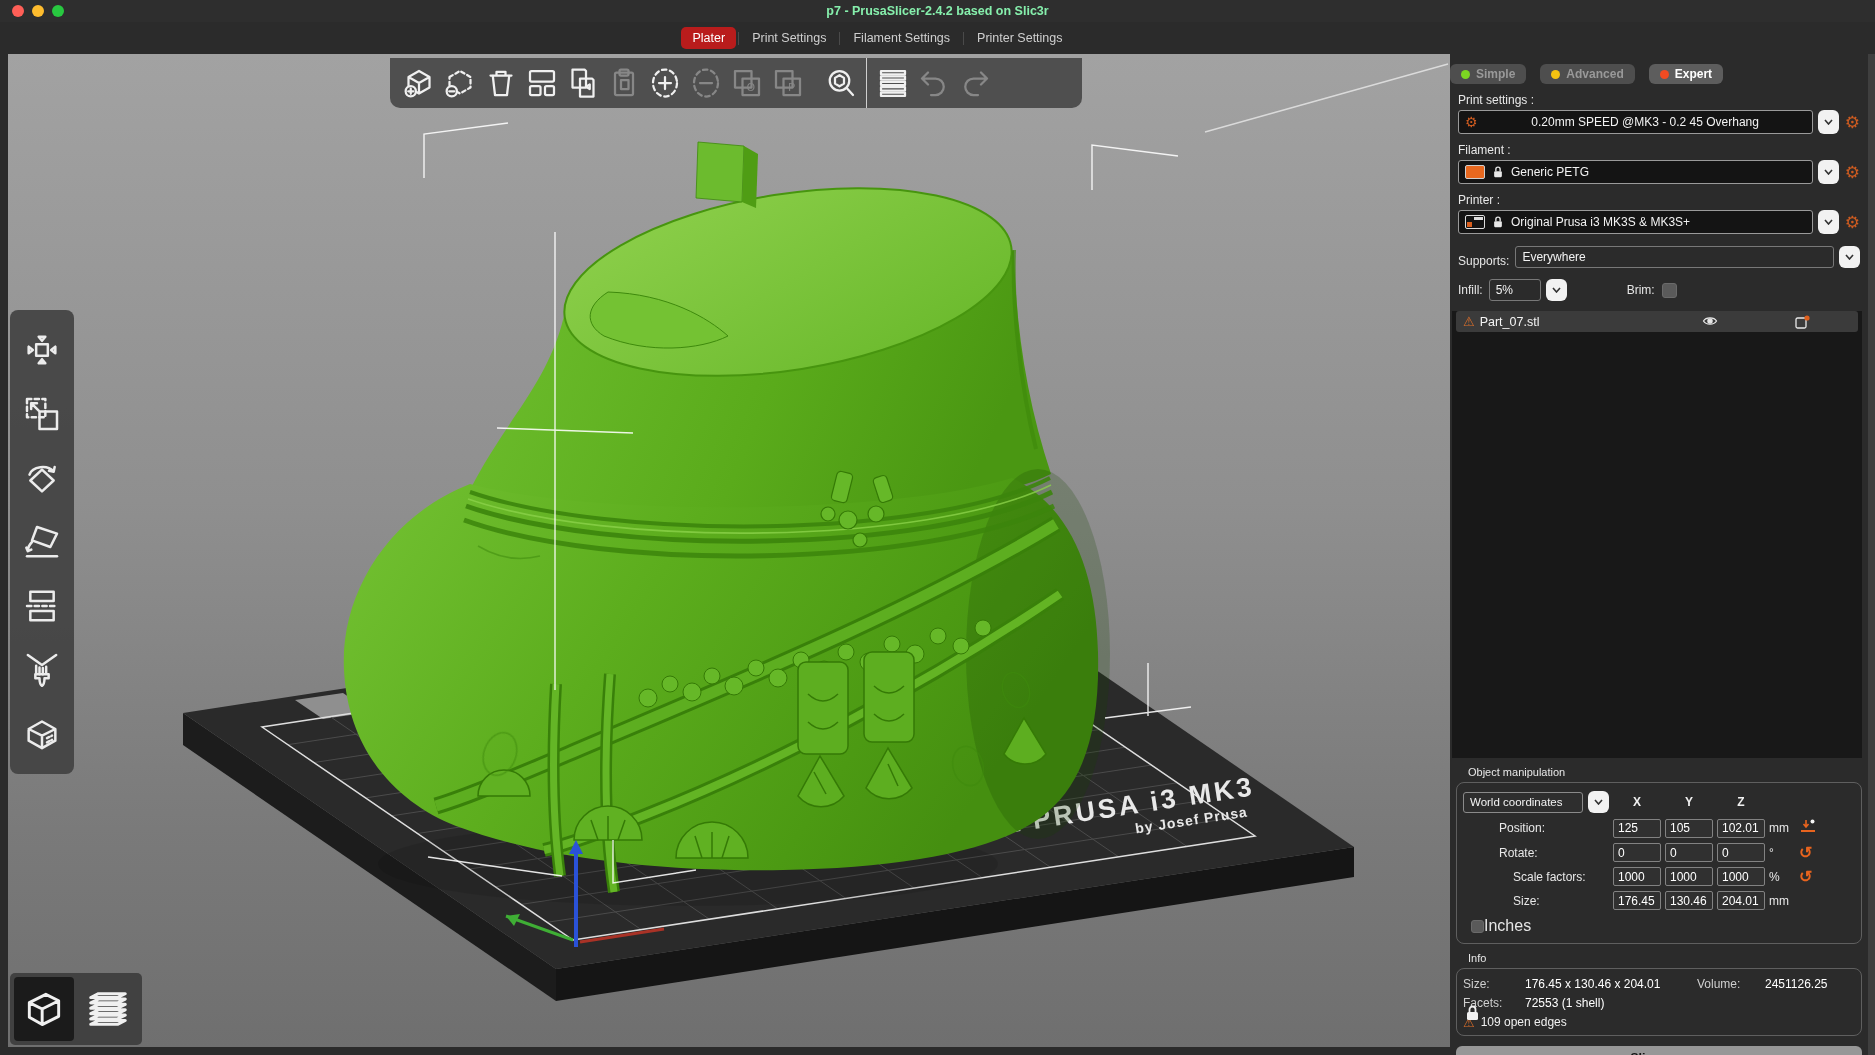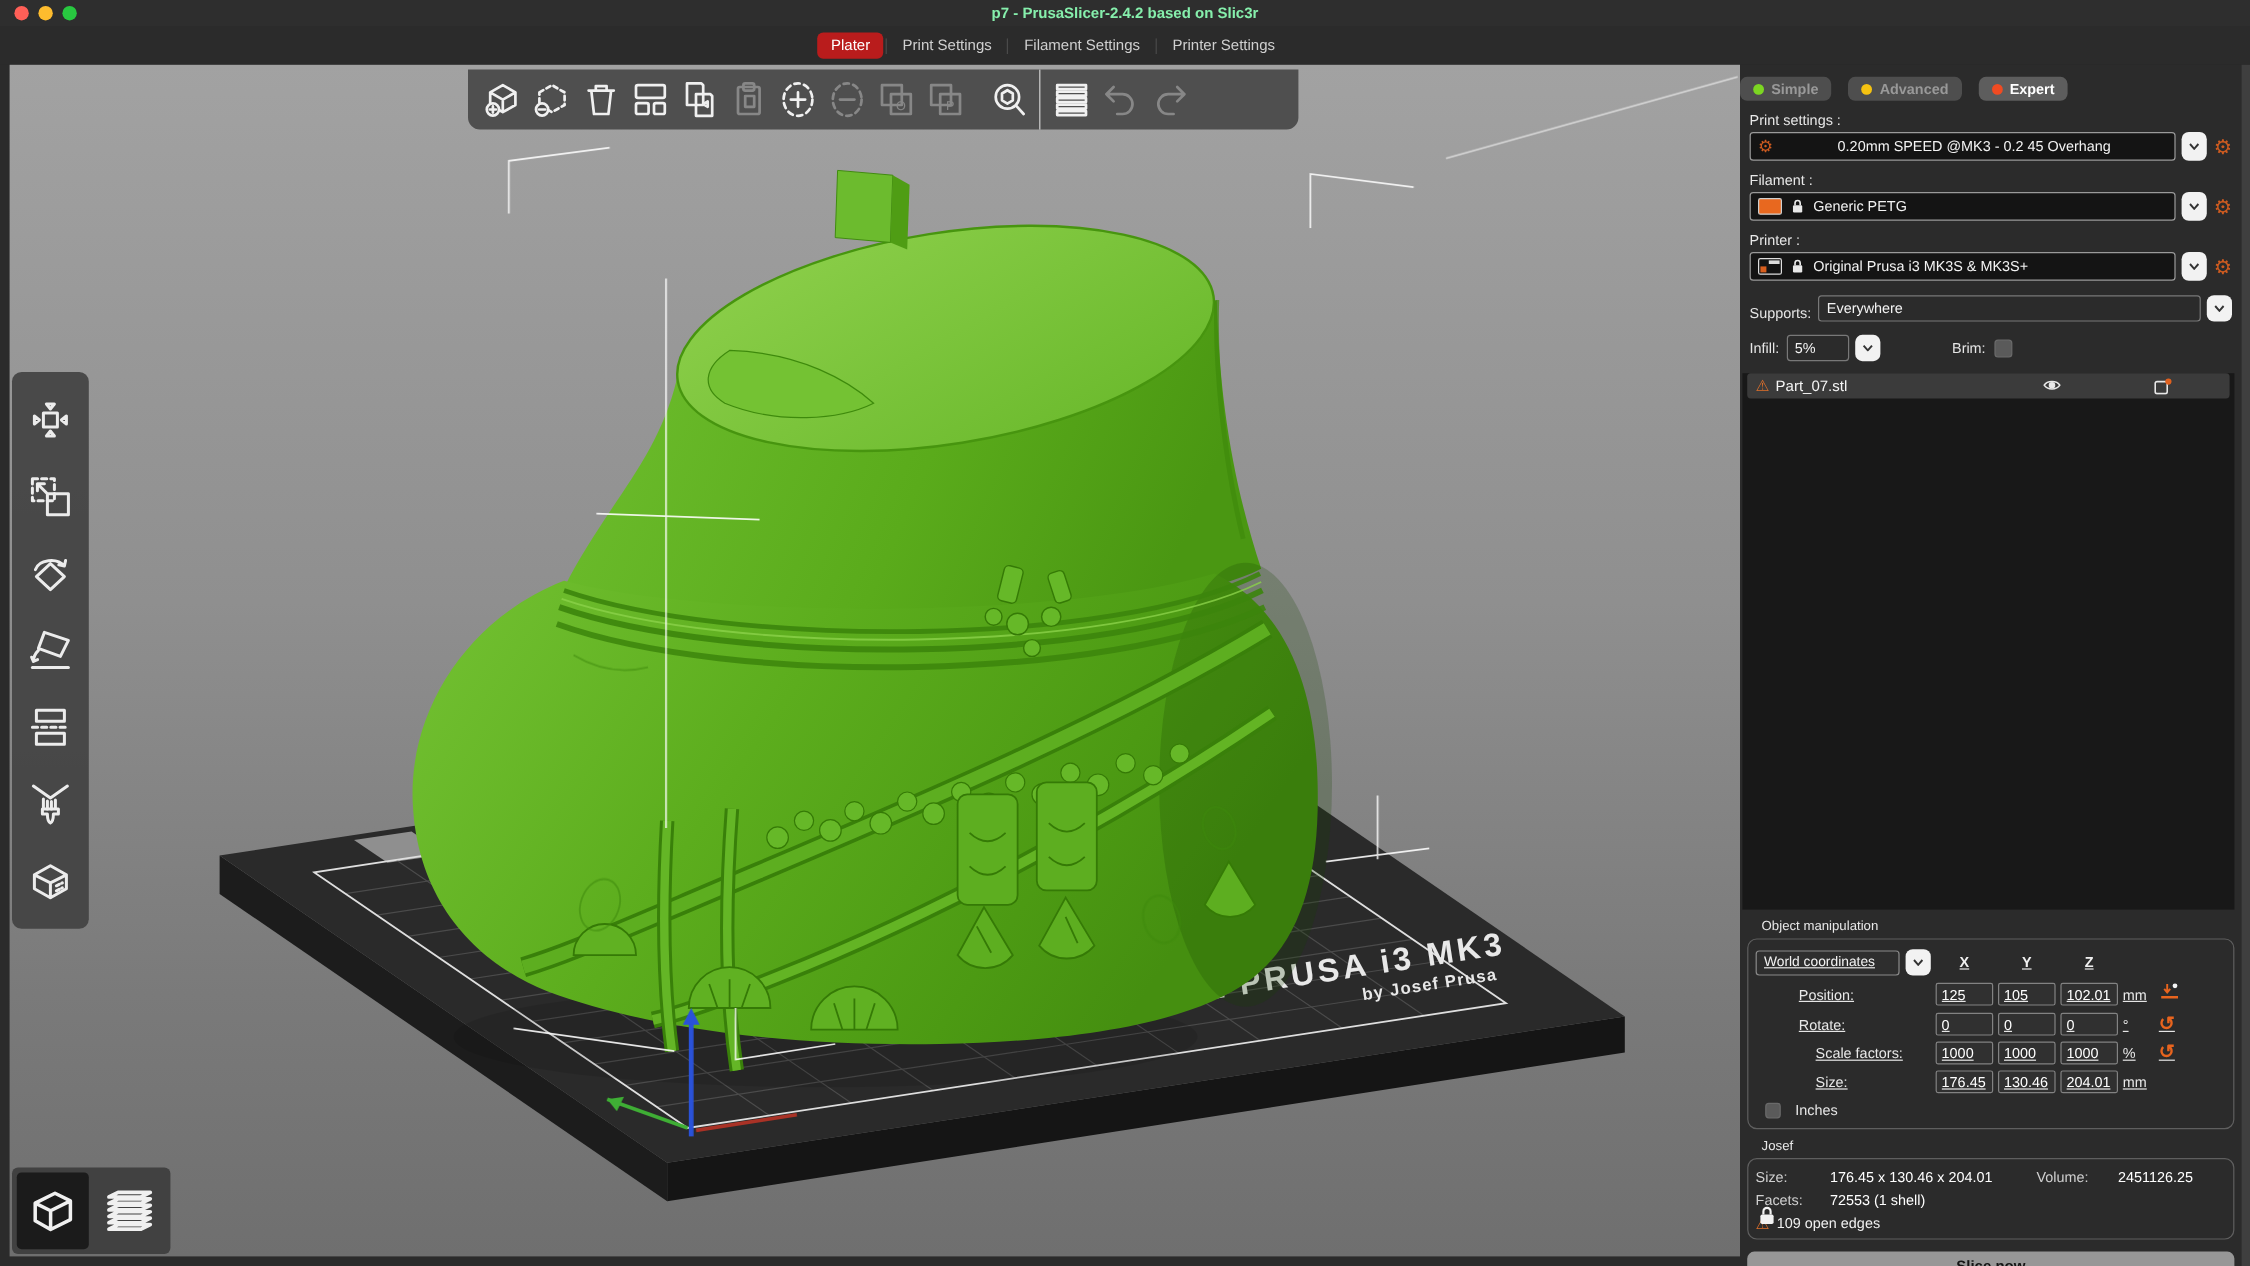--- a/index.html
+++ b/index.html
@@ -69,32 +69,32 @@
   .objhead .hname { margin-left:26px; }
   .objhead .hedit { position:absolute; left:320px; }
   .colsep { position:absolute; top:5px; width:1px; height:13px; background:#454545; }
   .objrow { position:relative; margin:5px 4px; height:21px; background:#3b3b3b; border-radius:3px; display:flex; align-items:center; font-size:12.5px; color:#f5f5f5; }
   .warn { color:#e0702a; font-size:13px; margin:0 5px 0 7px; line-height:1; }
   .roweye { position:absolute; left:246px; top:3px; }
   .rowedit { position:absolute; left:338px; top:3px; }
 
   .secttitle { font-size:11px; color:#e8e8e8; margin:8px 0 4px 18px; }
   .panel { border:1px solid #5f5f5f; border-radius:8px; margin:0 6px; padding:8px 6px 6px; }
-  .mgrid { display:grid; grid-template-columns:146px 48px 48px 48px 26px 20px; gap:5px 4px; align-items:center;text-decoration:underline; }
+  .mgrid { display:grid; grid-template-columns:146px 48px 48px 48px 26px 20px; gap:5px 4px; align-items:center; }
   .mhead { font-size:12px; font-weight:bold; text-align:center; color:#f0f0f0; }
   .mlabel { font-size:12px; color:#e8e8e8; padding-left:6px;margin-left:30px; }
   .mlabel.ind { padding-left:20px; }
   .mfield { width:48px; height:19px; background:#303030; border:1px solid #828282; border-radius:2px; color:#ffffff; font-size:12px; padding:0 4px; font-family:"Liberation Sans",sans-serif; }
   .munit { font-size:12px; color:#e8e8e8; }
   .reset { color:#e8641e; font-size:16px; font-weight:bold; line-height:1; }
   .coordcombo { display:flex; align-items:center; }
   .ccbox { width:124px; height:21px; border:1px solid #8a8a8a; border-radius:3px; background:#2e2e2e; color:#f3f3f3; font-size:11.5px; display:flex; align-items:center; padding:0 6px; white-space:nowrap; }
   .lockwrap { position:relative; }
   .scalelock { position:absolute; left:8px; top:221px; }
-  .inchesrow { display:flex; align-items:center; gap:12px; margin:7px 0 2px 8px; font-size:12px; }
+  .inchesrow { display:flex; align-items:center; gap:0; margin:7px 0 2px 8px; font-size:16px; }
   .inchesrow .checkbox { width:13px; height:13px; }
 
   .infogrid { display:grid; grid-template-columns:58px 168px 64px auto; gap:5px 4px; font-size:12px; align-items:center; }
   .ilabel { color:#cfcfcf; }
   .ivalue { color:#ffffff; }
   .iwarnrow { display:flex; align-items:center; gap:6px; margin-top:5px; font-size:12px; color:#f0f0f0; }
   .slicebtn { margin:10px 6px 0; height:23px; background:#979797; border-radius:6px; display:flex; align-items:center; justify-content:center; font-size:12.5px; font-weight:bold; color:#141414; }
 
   .chev { display:block; }
 </style>
@@ -604,21 +604,21 @@
           <rect x="2" y="8" width="11" height="8" rx="1.5" fill="#f2f2f2"></rect>
           <path d="M4.5,8 V5.5 a3,3 0 0 1 6,0 V8" fill="none" stroke="#f2f2f2" stroke-width="1.8"></path>
         </svg>
     </span>
     <div class="inchesrow">
       <div class="checkbox"></div>
       <span>Inches</span>
     </div>
   </div>
 
-  <div class="secttitle">Josef</div>
+  <div class="secttitle">Info</div>
   <div class="panel">
     <div class="infogrid">
       <span class="ilabel">Size:</span>
       <span class="ivalue">176.45 x 130.46 x 204.01</span>
       <span class="ilabel">Volume:</span>
       <span class="ivalue">2451126.25</span>
       <span class="ilabel">Facets:</span>
       <span class="ivalue">72553 (1 shell)</span>
       <span></span>
         <span></span>

